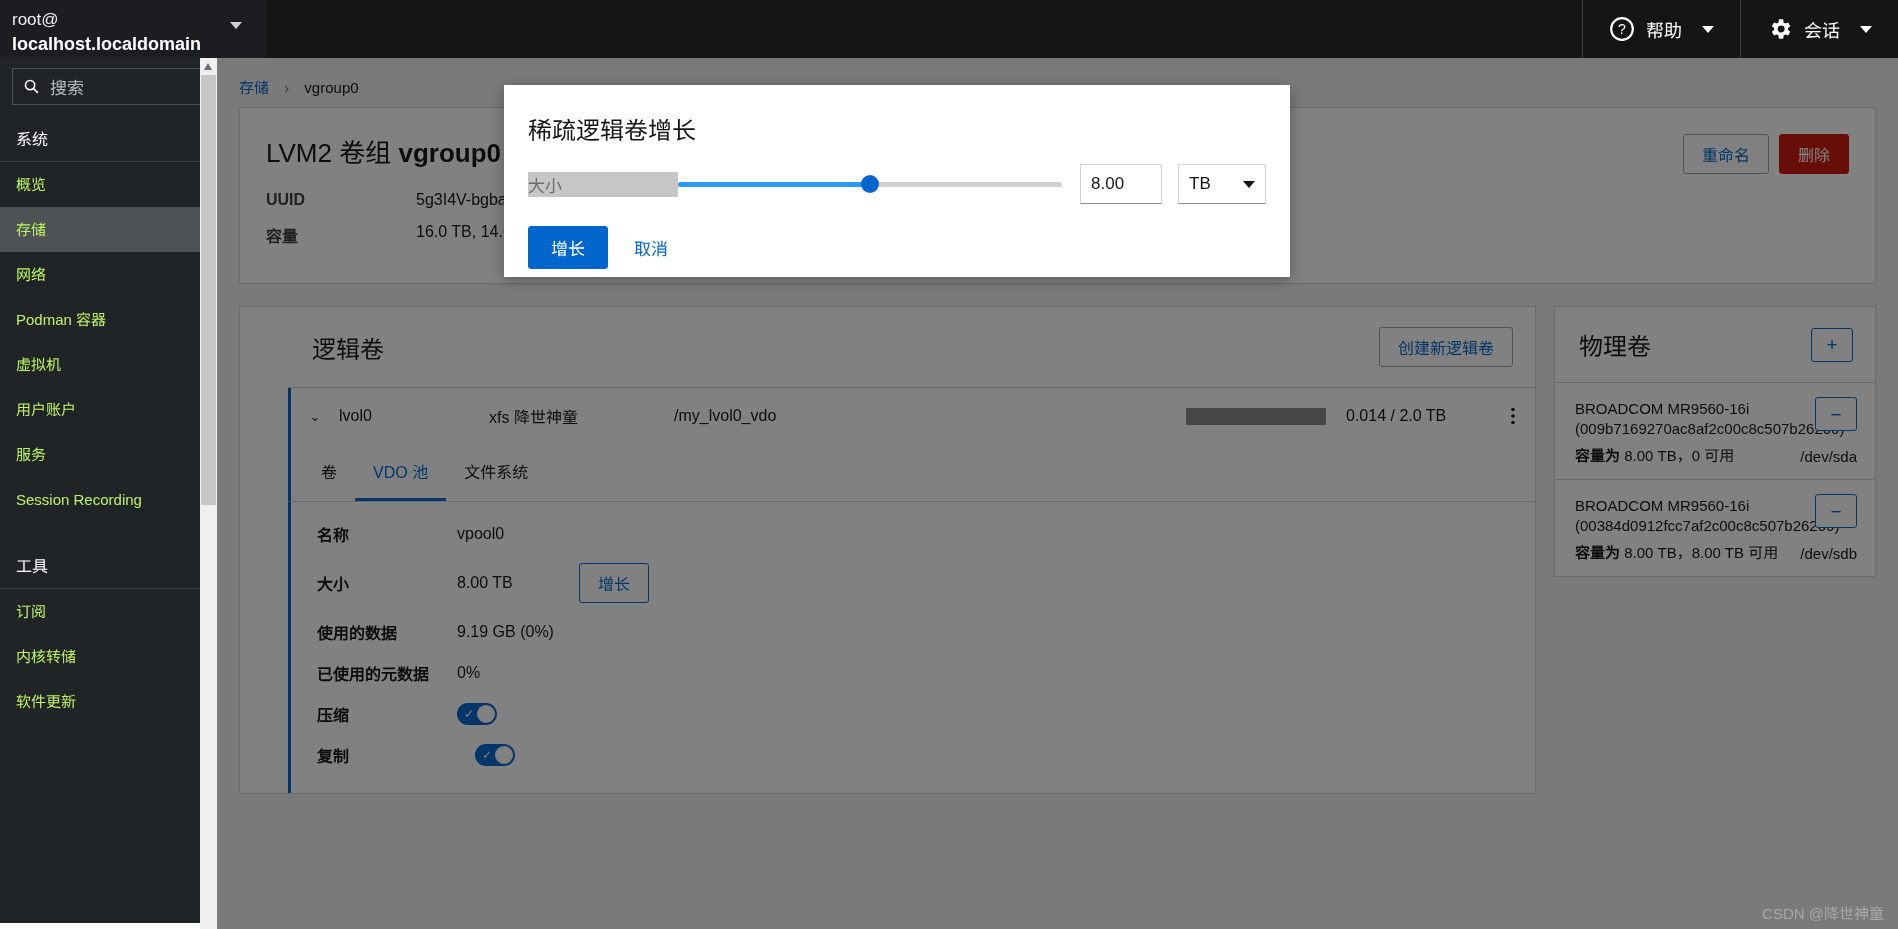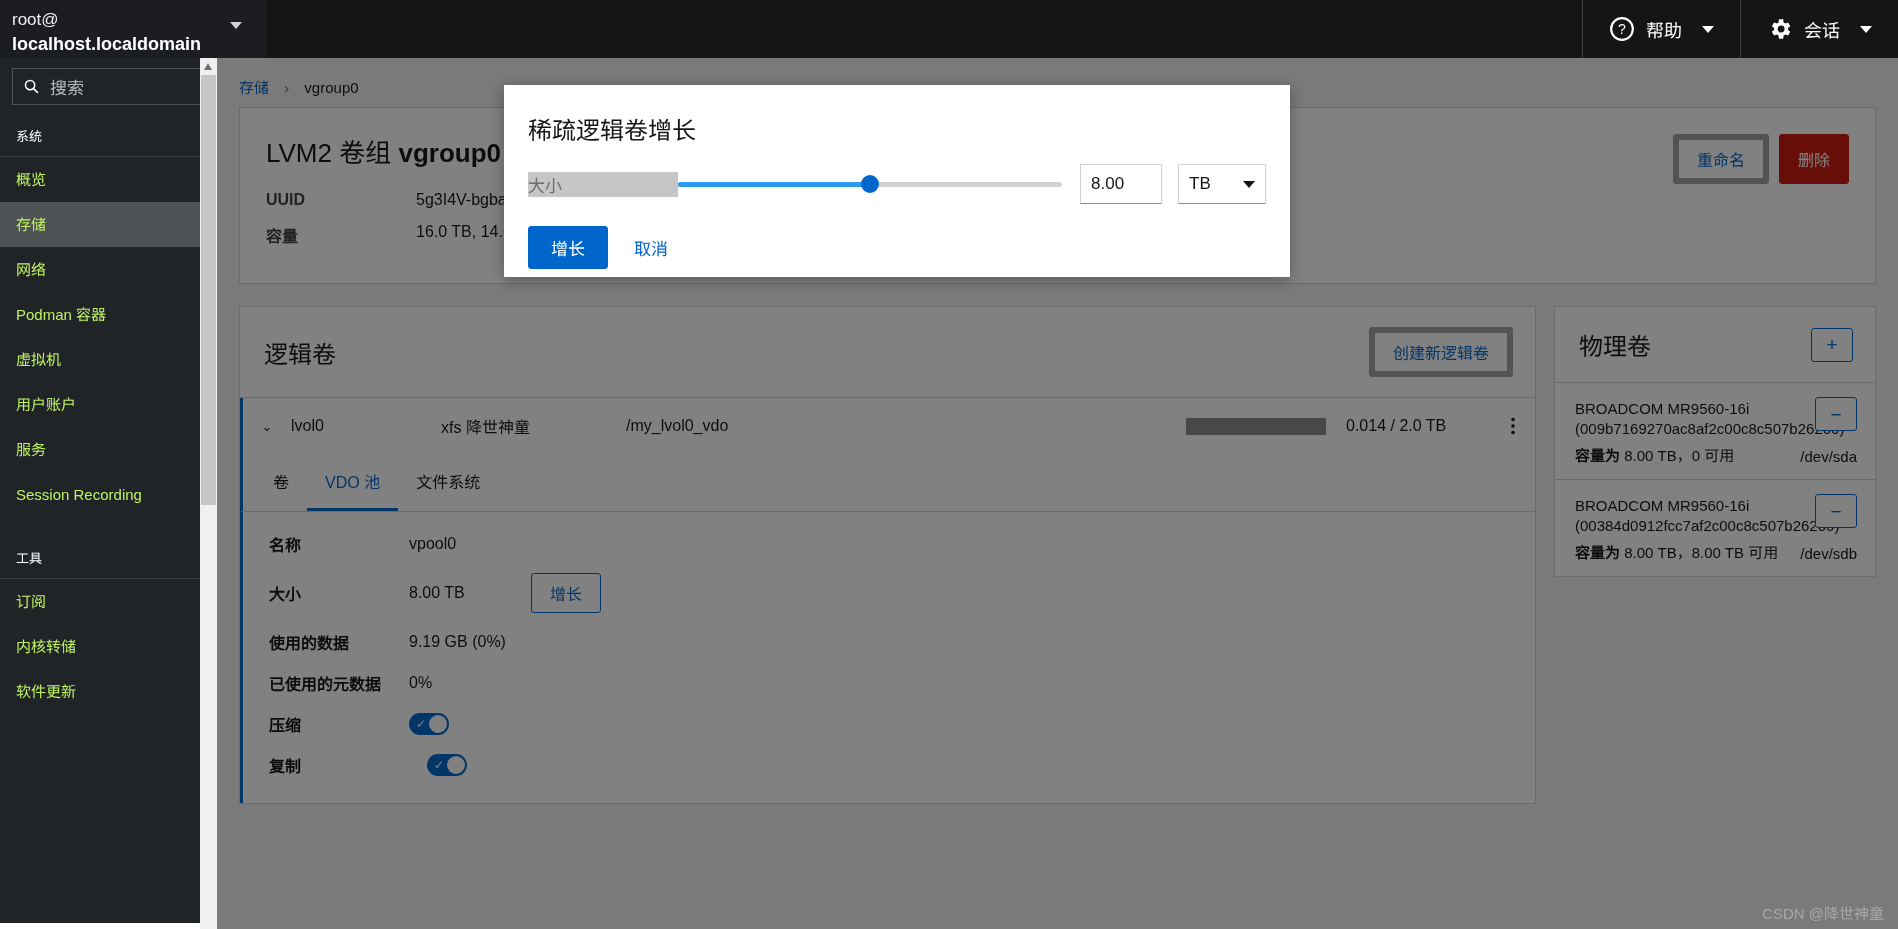--- a/index.html
+++ b/index.html
@@ -83,21 +83,21 @@
     padding-left: 10px;
   }
   .sb-search svg { flex: none; }
   .sb-search .sb-ph {
     margin-left: 10px;
     color: #b8bbbe;
     font-size: 17px;
   }
   .sb-group-title {
     padding: 11px 0 11px 16px;
-    font-size: 13px; color: #fff;
+    font-size: 16px; color: #fff;
     border-bottom: 1px solid #3c3f42;
   }
   .sb-item {
     padding: 13px 0 13px 16px;
     font-size: 15px;
     color: #bef264;
     cursor: pointer;
     line-height: 19px;
   }
   .sb-item.active { background: #4f5255; }
@@ -164,21 +164,21 @@
   .vg-actions {
     position: absolute; right: 26px; top: 26px;
     display: flex; gap: 10px;
   }
   .btn {
     font-size: 16px; padding: 7px 18px;
     cursor: pointer; border-radius: 3px;
     font-family: inherit;
   }
   .btn-secondary {
-    background: #fff; border: 6px solid #a3a3a3; color: #06c; text-align: right;
+    background: #fff; border: 1px solid #a3a3a3; color: #06c; text-align: right;
   }
   .btn-danger {
     background: #c9190b; border: 1px solid #c9190b; color: #fff;
   }
   .btn-primary {
     background: #06c; border: 1px solid #06c; color: #fff;
   }
   .btn-link {
     background: transparent; border: none; color: #06c;
   }
@@ -479,21 +479,21 @@
       </div>
       <div class="vg-actions">
         <button class="btn btn-secondary">重命名</button>
         <button class="btn btn-danger">删除</button>
       </div>
     </div>
 
     <div class="lower">
 
       <div class="col-lv">
-        <div class="card" style="margin:0;">
+        <div class="card" style="margin:0;padding-left:48px;">
           <div class="card-head">
             <h2>逻辑卷</h2>
             <button class="btn btn-secondary">创建新逻辑卷</button>
           </div>
 
           <div class="lv-row">
             <div class="lv-caret">⌄</div>
             <div class="lv-name">lvol0</div>
             <div class="lv-fs">xfs 降世神童</div>
             <div class="lv-mount">/my_lvol0_vdo</div>

